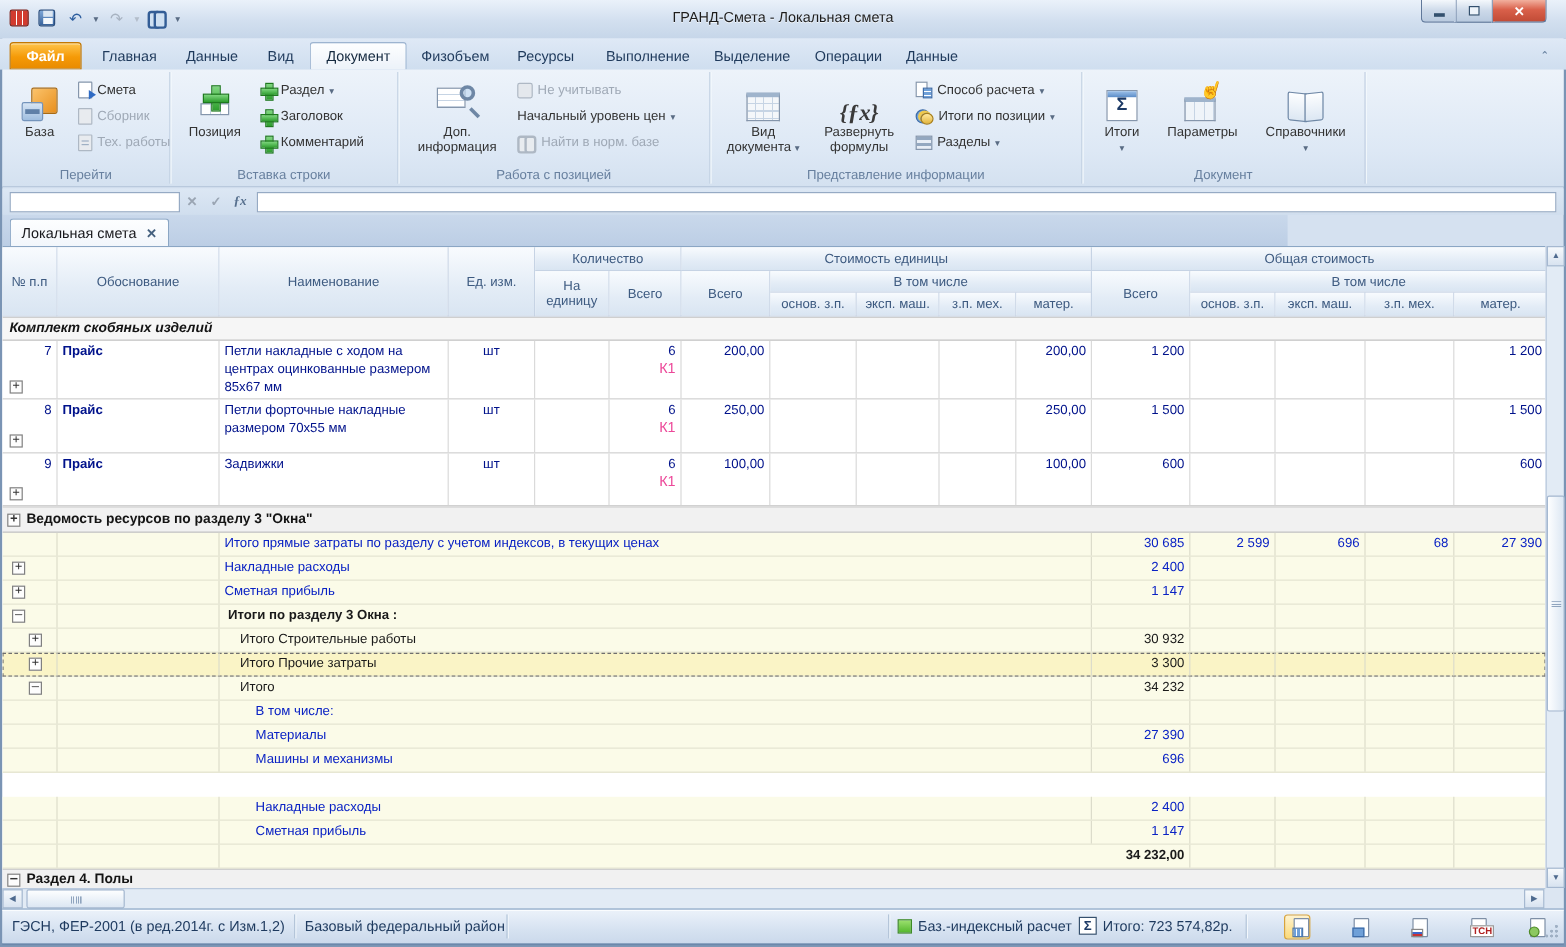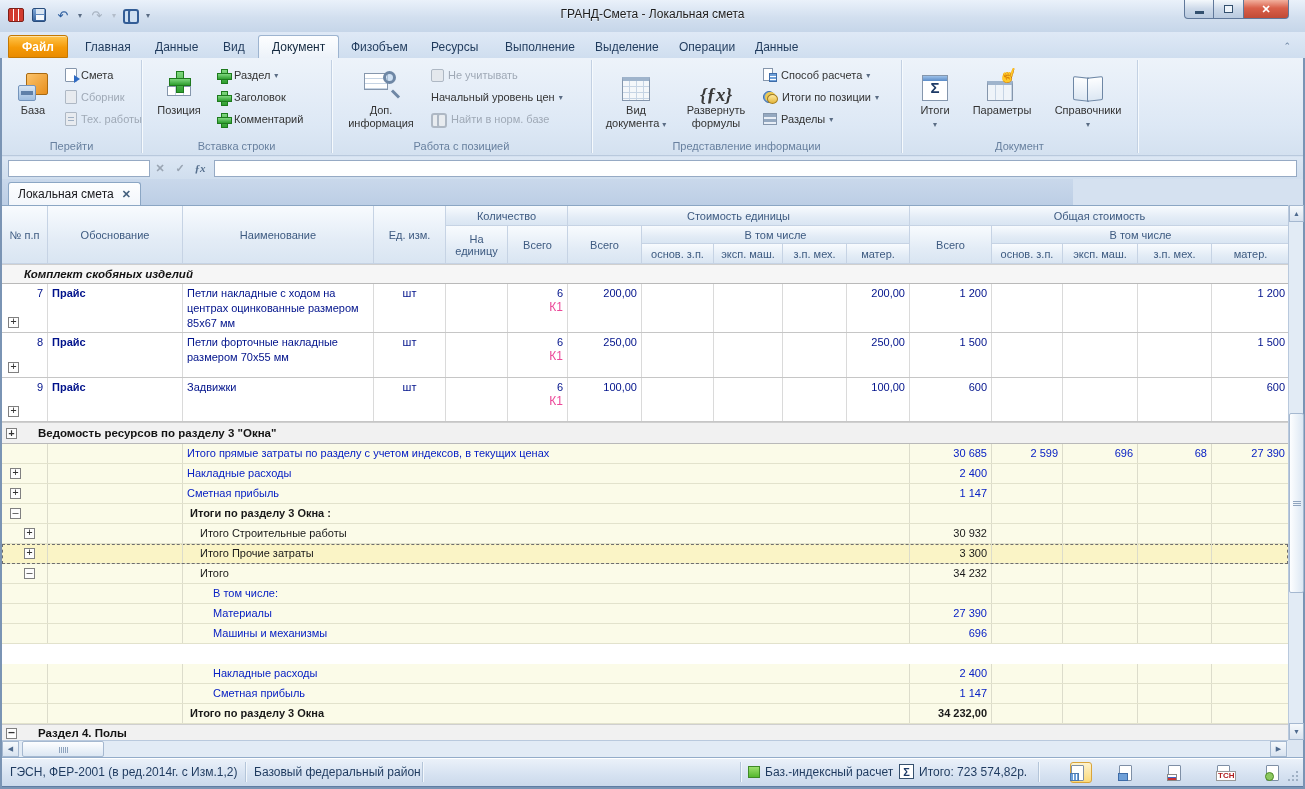--- a/index.html
+++ b/index.html
@@ -114,21 +114,21 @@
   .dtab{position:absolute;left:6px;top:3px;height:23px;padding:0 9px;background:linear-gradient(#FDFEFF,#F2F6FB);
     border:1px solid #8BA6C4;border-bottom:none;border-radius:3px 3px 0 0;display:flex;align-items:center;gap:8px;font-size:12px;color:#18181c;}
   .dtab .x{color:#44607e;font-size:11px;font-weight:bold;}
   
   .tablearea{position:absolute;left:2px;top:205px;width:1286px;height:535px;background:#fff;border-top:1px solid #8BA6C4;overflow:hidden;}
   .hcell{position:absolute;background:linear-gradient(#F8FBFE,#E3ECF6 60%,#D9E5F2);border-right:1px solid #C6D3E4;border-bottom:1px solid #C6D3E4;
     color:#3D5A80;font-size:11px;display:flex;align-items:center;justify-content:center;text-align:center;line-height:12px;padding:1px 2px;}
   .row{position:absolute;left:0;width:1286px;}
   .cell{position:absolute;top:0;bottom:0;border-right:1px solid #DADADA;font-size:11px;color:#00128B;padding:2px 4px;overflow:hidden;line-height:14px;}
   .row.item{background:#fff;border-bottom:1px solid #C6C6C6;}
-  .row.sect{background:#F1F1F1;border-bottom:1px solid #B9B9B9;border-top:1px solid #CFCFCF;color:#141414;font-weight:bold;font-size:11.5px;display:flex;align-items:center;padding-left:16px;}
+  .row.sect{background:#F1F1F1;border-bottom:1px solid #B9B9B9;border-top:1px solid #CFCFCF;color:#141414;font-weight:bold;font-size:11.5px;display:flex;align-items:center;}
   .row.sect.italic{font-style:italic;background:#F6F6F6;}
   .row.tot{background:#FBFBE8;border-bottom:1px solid #E2E2CC;}
   .row.tot .cell{border-right:1px solid #DCDCCB;color:#0A22C4;}
   .row.tot.sel{background:#FAF4C6;outline:1px dashed #6e6e6e;outline-offset:-1px;}
   .row.tot .cell.black{color:#1a1a1a;}
   .num-r{text-align:right;}
   .bold{font-weight:bold;}
   .k1{color:#ec4899;font-size:12px;}
   .exp{position:absolute;width:11px;height:11px;background:#FDFDFD;border:1px solid #808080;color:#333;
     font-size:10px;line-height:8px;text-align:center;font-family:"DejaVu Sans Mono",monospace;}
@@ -148,21 +148,21 @@
   .corner{position:absolute;left:1288px;top:740px;width:15px;height:17px;background:#DCE6F2;}
   
   .status{position:absolute;left:2px;top:757px;width:1301px;height:29px;
      background:linear-gradient(#ECF2FA,#D6E2F1 60%,#CBD9EB);border-top:1px solid #93ACC9;box-shadow:inset 0 1px 0 #fff;
      font-size:12px;color:#1E3A5F;}
   .st-sep{position:absolute;top:4px;bottom:4px;width:1px;background:#B4C5D9;box-shadow:1px 0 0 #F2F7FC;}
   .st-text{position:absolute;top:7px;white-space:nowrap;}
   .st-green{position:absolute;width:12px;height:12px;top:8px;background:linear-gradient(#9BE06E,#55B82E);border:1px solid #3E8A26;}
   .st-sigma{position:absolute;top:6px;width:15px;height:15px;background:#fff;border:1px solid #35506E;color:#1d3a66;font-weight:bold;font-size:11px;text-align:center;line-height:14px;}
   .sticons{position:absolute;top:4px;display:flex;gap:3px;}
-  .stic{width:22px;height:21px;display:flex;align-items:center;justify-content:flex-start;border-radius:3px;position:relative;margin-left:24px;}
+  .stic{width:22px;height:21px;display:flex;align-items:center;justify-content:flex-end;border-radius:3px;position:relative;margin-left:24px;}
   .stic.active{background:linear-gradient(#FEF3CF,#FBD978);border:1px solid #D9A43A;}
   .mdoc{width:13px;height:16px;background:#fff;border:1px solid #7E8FA6;border-radius:1px;position:relative;}
   .mdoc .ov{position:absolute;left:-2px;bottom:-1px;font-size:8px;line-height:8px;}
   .ov-grid{width:9px;height:8px;background:repeating-linear-gradient(90deg,#6FA0D8 0 2px,#fff 2px 3px),repeating-linear-gradient(#6FA0D8 0 2px,#fff 2px 3px);border:1px solid #4E78AC;}
   .ov-table{width:10px;height:8px;background:#6FA0D8;border:1px solid #3E6CA8;}
   .ov-flag{width:10px;height:7px;background:linear-gradient(#fff 0 33%,#3E64C8 33% 66%,#C83232 66%);border:1px solid #888;}
   .ov-text{font-size:6px;font-weight:bold;color:#B02020;background:#fff;border:1px solid #999;padding:0 1px;line-height:6px;}
   .ov-text.blue{color:#2050B0;}
   .ov-clock{width:9px;height:9px;border-radius:50%;background:#8CC860;border:1px solid #4E8A26;}
   .ov-eraser{width:10px;height:6px;background:#C8CED6;border:1px solid #7E8FA6;transform:rotate(-20deg);}
@@ -599,21 +599,20 @@
         <div class="cell" style="left: 181px; width: 727px; padding-left: 30px;">Сметная прибыль</div>
         <div class="cell num-r" style="left: 908px; width: 82px;">1 147</div>
         <div class="cell num-r" style="left: 990px; width: 71px;"></div>
         <div class="cell num-r" style="left: 1061px; width: 75px;"></div>
         <div class="cell num-r" style="left: 1136px; width: 74px;"></div>
         <div class="cell num-r" style="left: 1210px; width: 78px;"></div>
       </div>
       <div class="row tot" style="top: 498px; height: 20px;">
         <div class="cell black bold" style="left: 0px; width: 46px;"></div>
         <div class="cell black bold" style="left: 46px; width: 135px;"></div>
-        <div class="cell black bold" style="left: 181px; width: 727px; padding-left: 7px;">Итого по разделу 3 Окна</div>
         <div class="cell num-r black bold" style="left: 908px; width: 82px;">34 232,00</div>
         <div class="cell num-r black bold" style="left: 990px; width: 71px;"></div>
         <div class="cell num-r black bold" style="left: 1061px; width: 75px;"></div>
         <div class="cell num-r black bold" style="left: 1136px; width: 74px;"></div>
         <div class="cell num-r black bold" style="left: 1210px; width: 78px;"></div>
       </div>
       <div class="row sect" style="top: 518px; height: 17px;">
         <div class="exp" style="left: 4px; top: 3px;">–</div>
         <span style="padding-left: 20px;">Раздел 4. Полы</span>
       </div>

